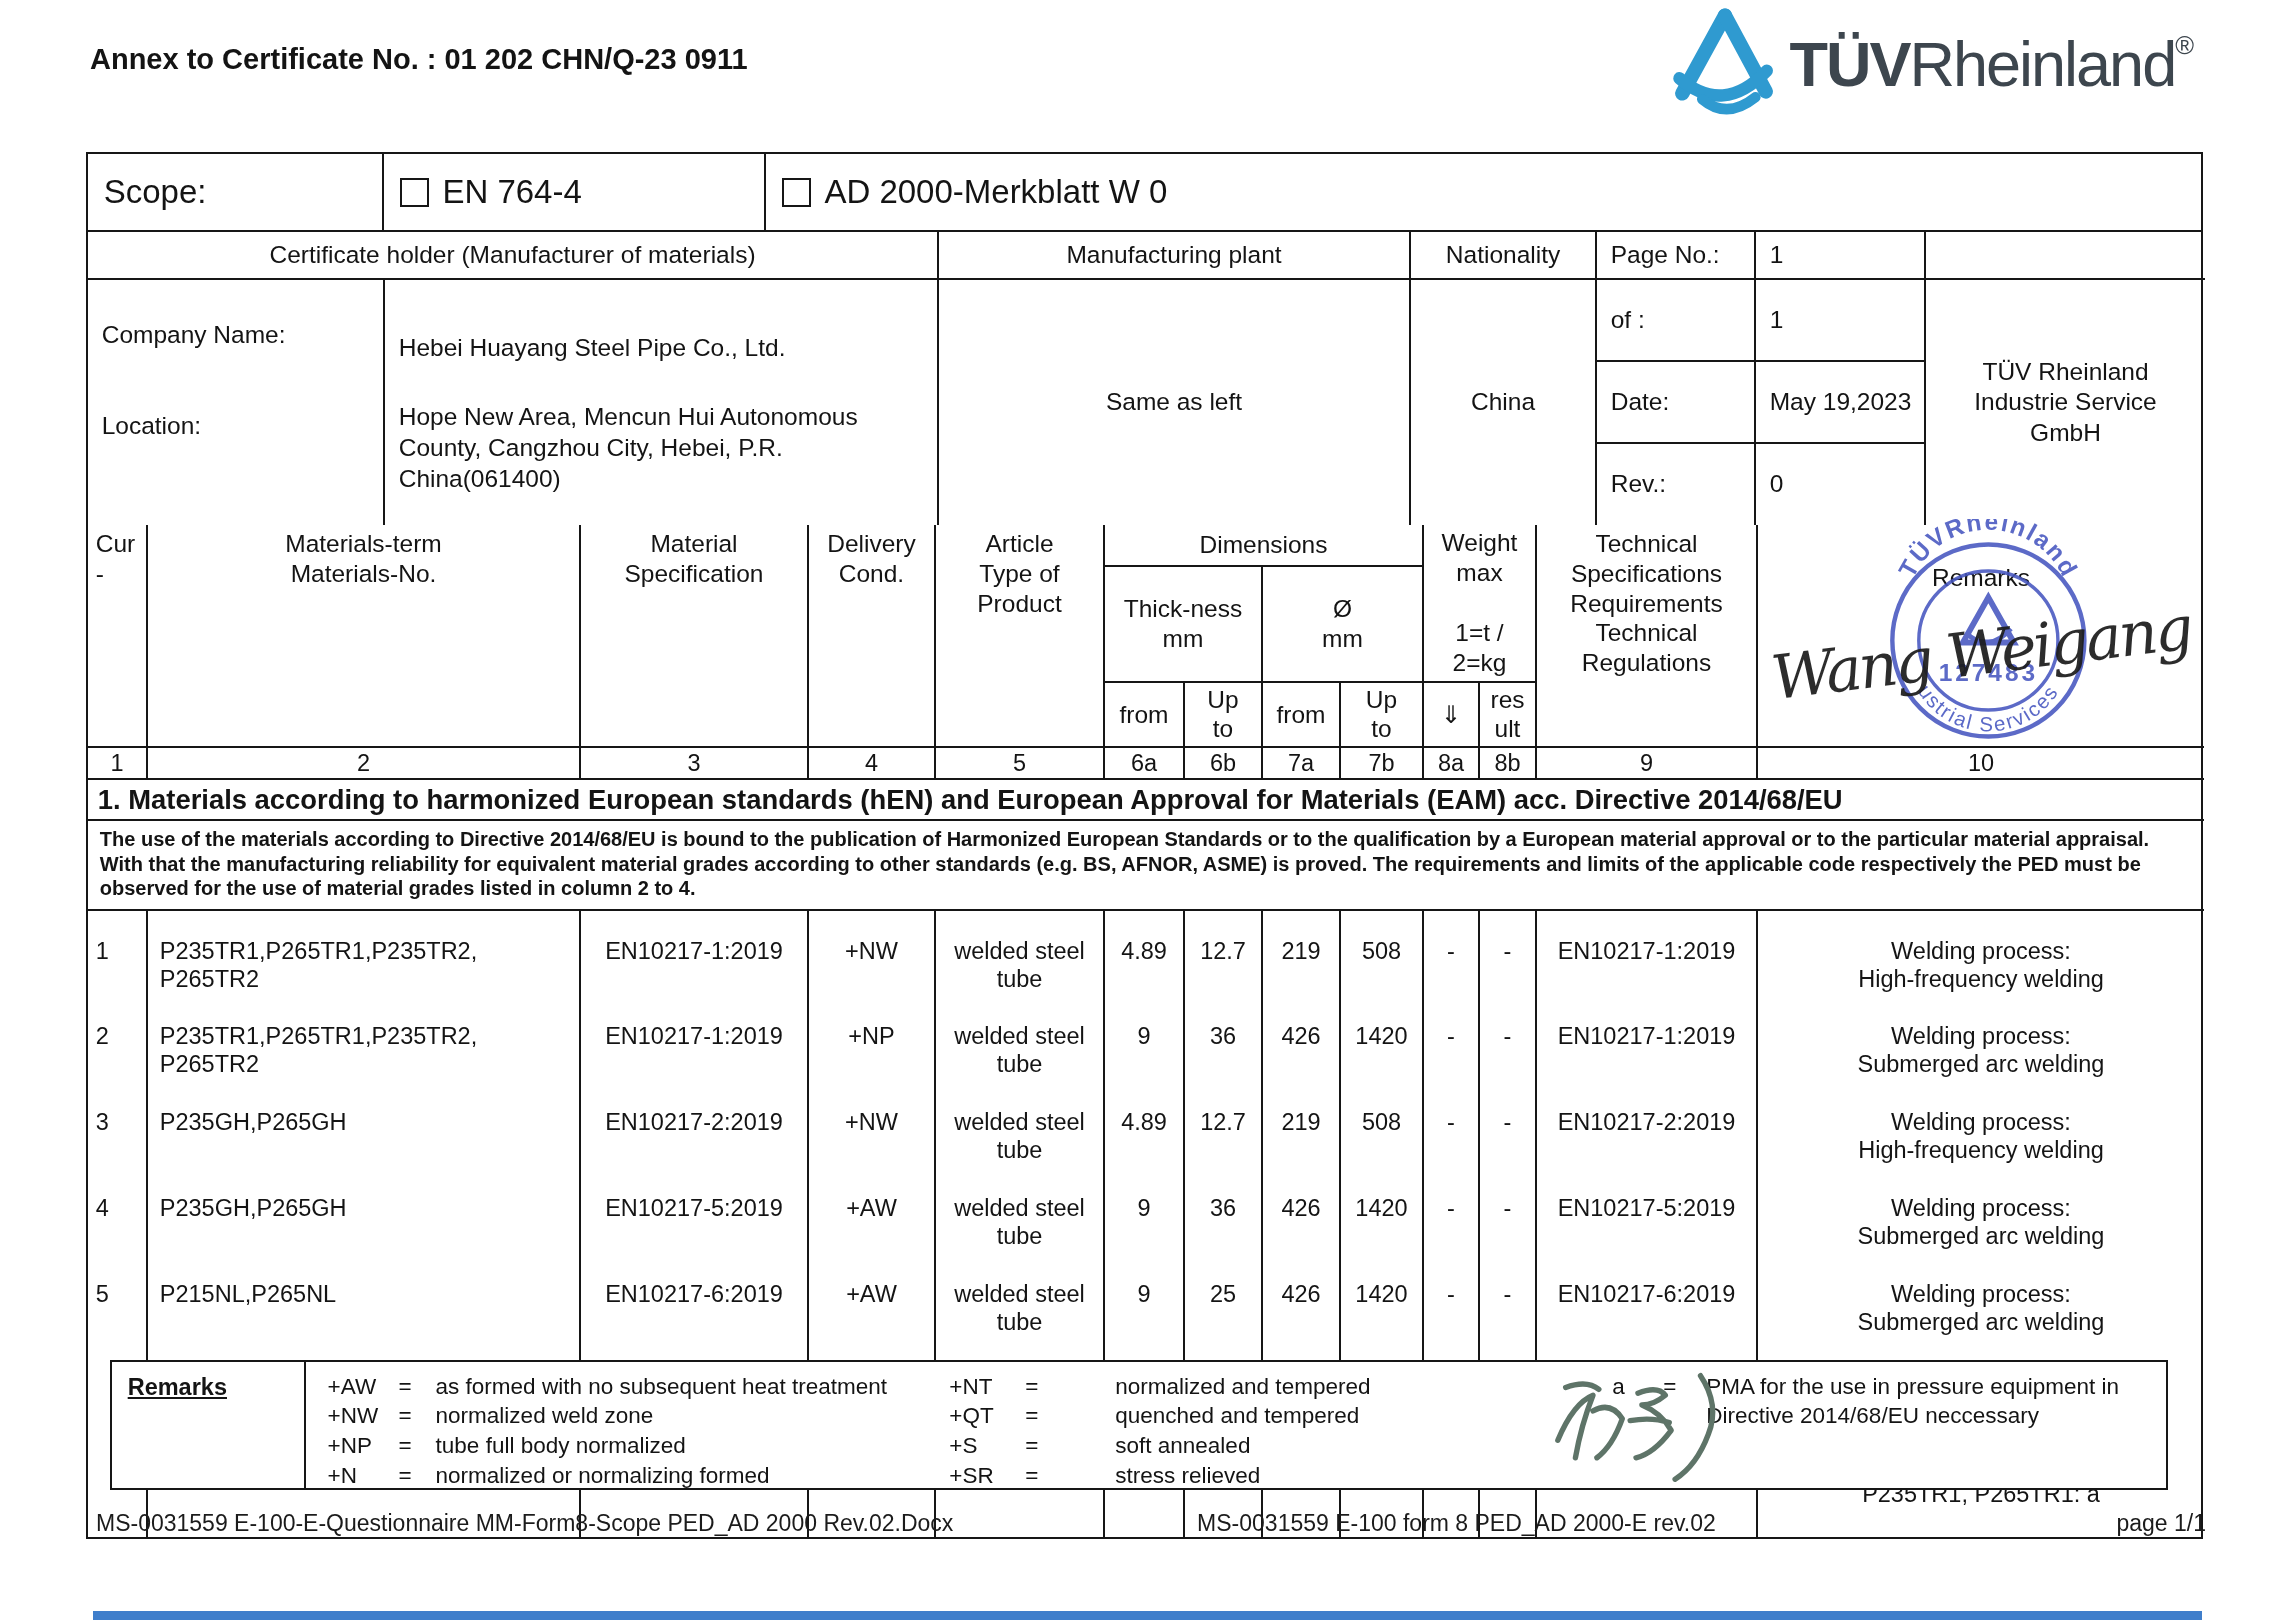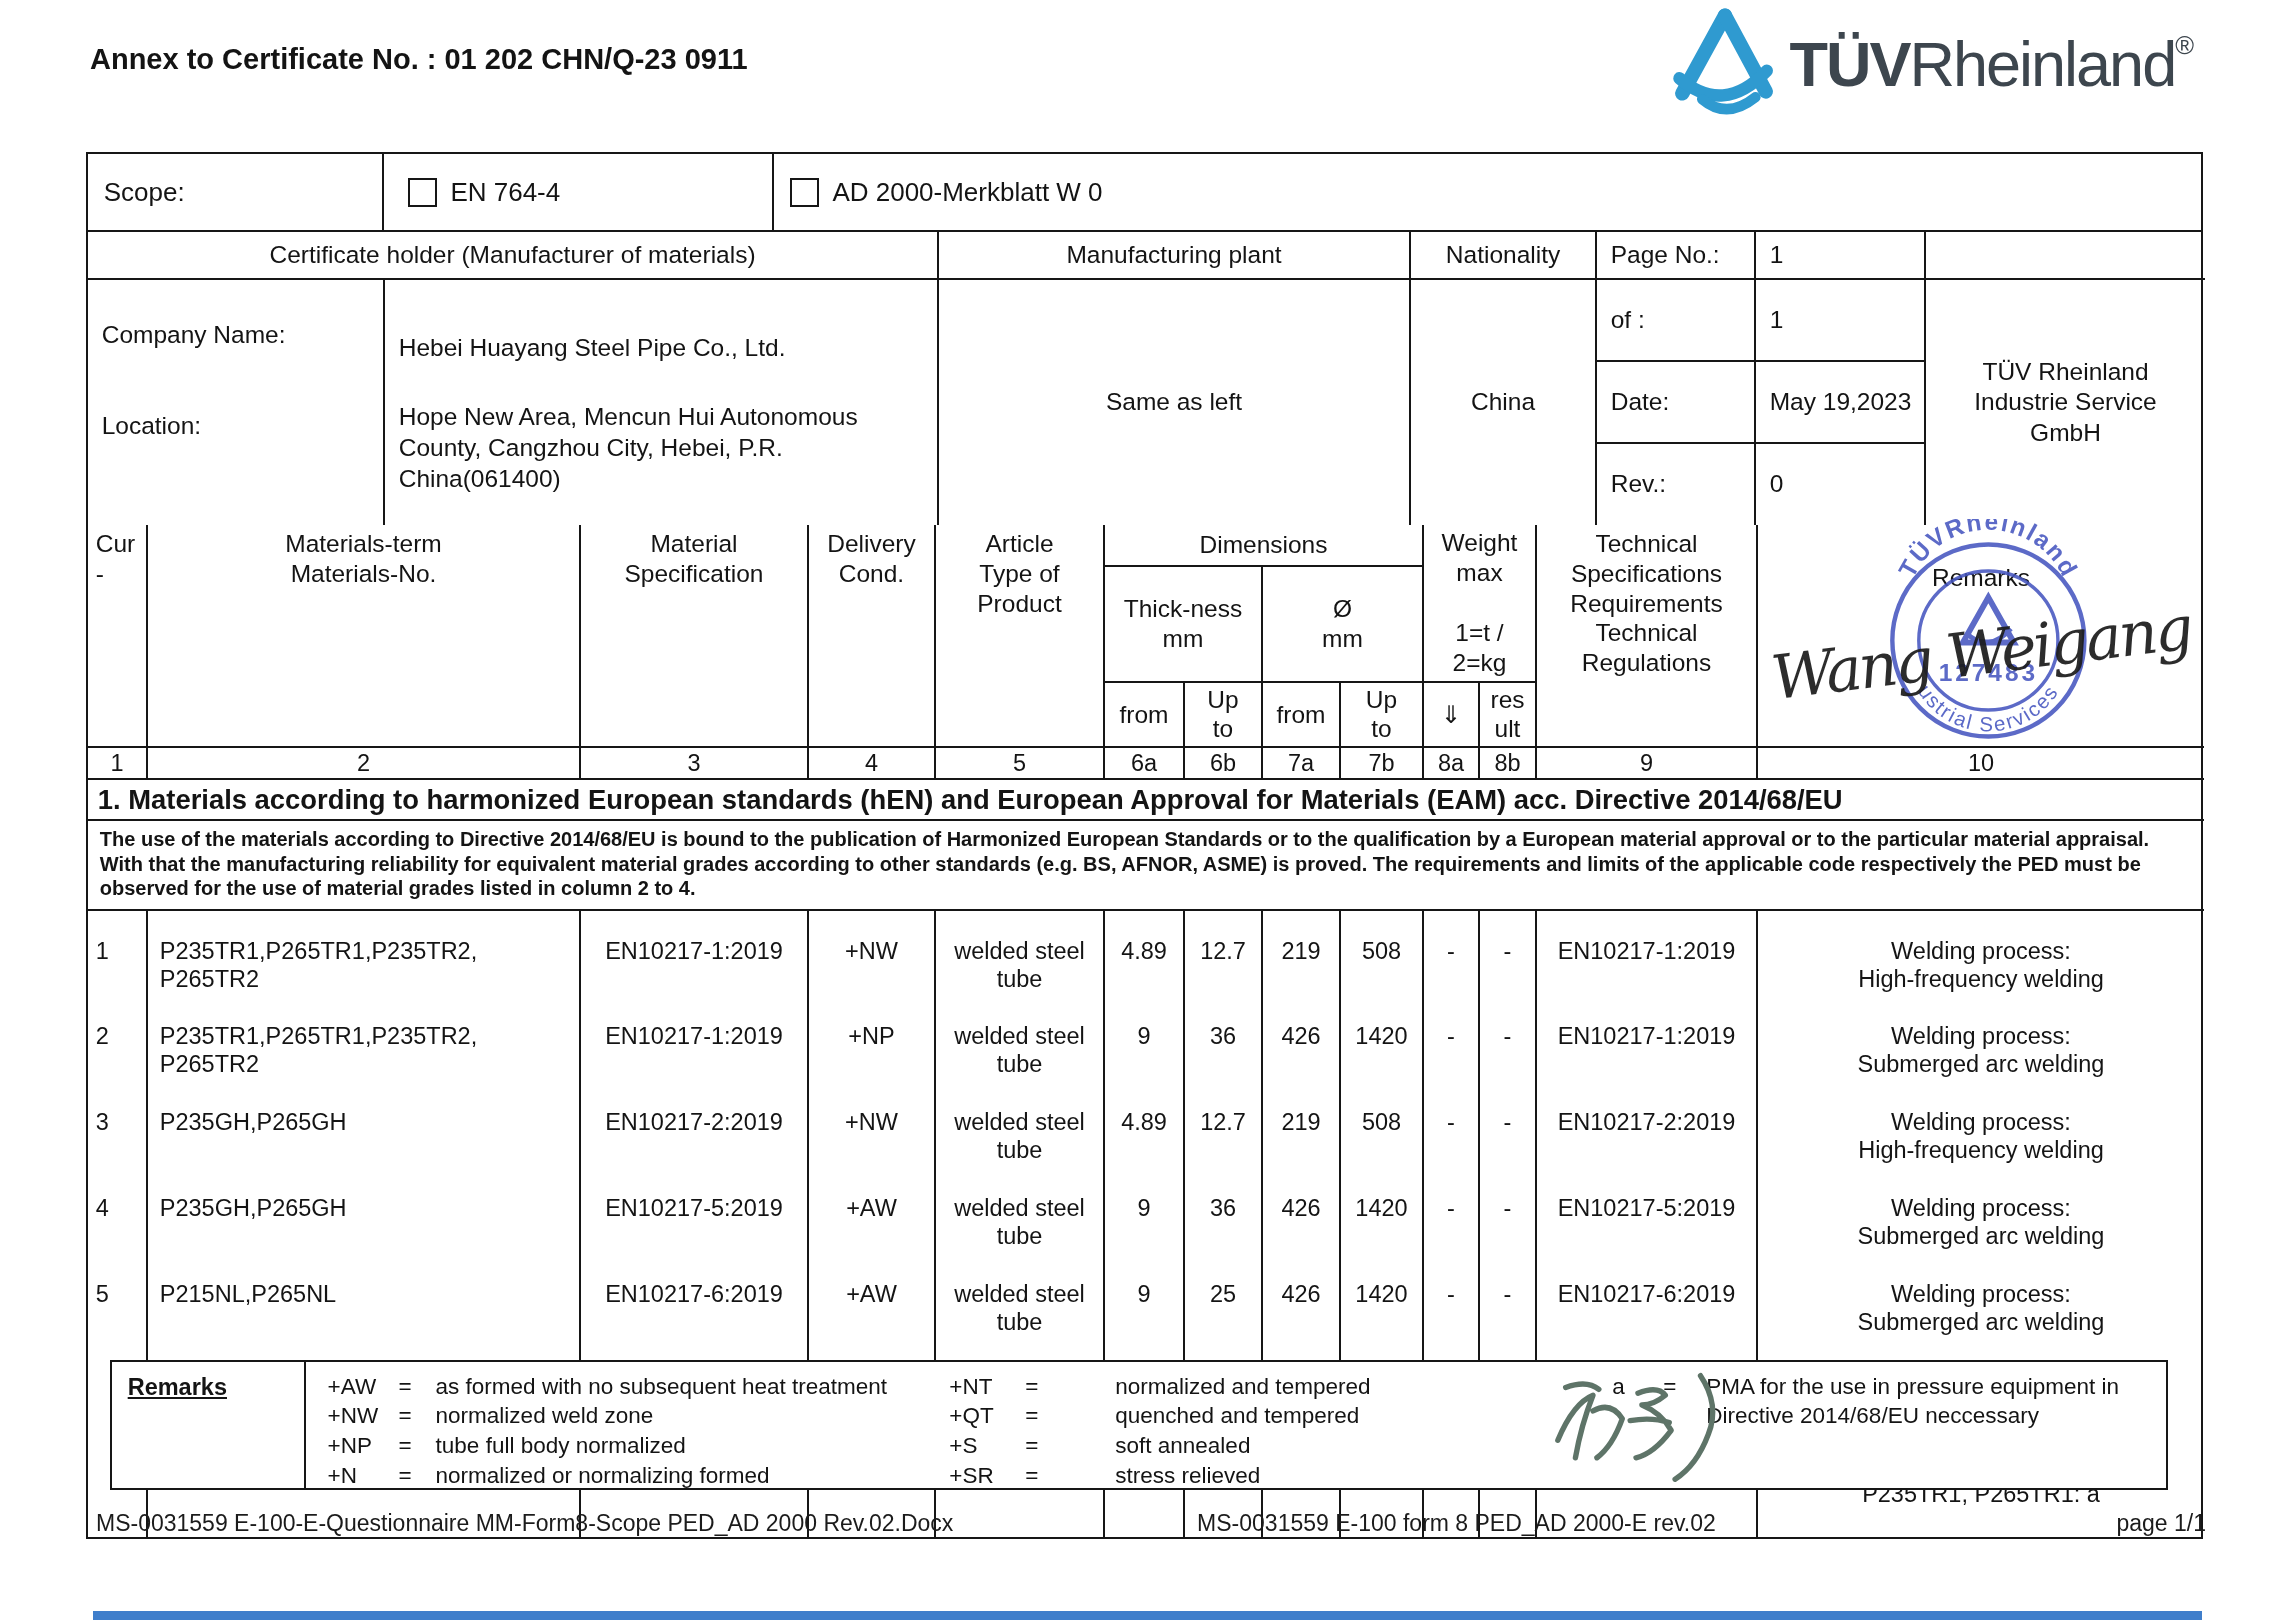--- a/index.html
+++ b/index.html
@@ -12,23 +12,23 @@
   .header { position: absolute; top: 0; left: 0; right: 0; height: 152px; }
   .doc-title { position: absolute; left: 90px; top: 43px; font-size: 29px; font-weight: bold; }
   .logo { position: absolute; right: 96px; top: 3.9px; display: flex; align-items: flex-start; gap: 7px; }
   .logo svg.tri { width: 114px; height: 120px; }
   .logo-text { display: flex; align-items: flex-start; line-height: 1; padding-top: 29px; color: #3d464e; font-size: 63px; }
   .logo-tuv { font-weight: bold; letter-spacing: -2px; }
   .logo-rh { font-weight: normal; letter-spacing: -2px; }
   .logo-reg { font-size: 25.5px; margin-top: 0; }
   
   .frame { position: absolute; left: 86px; top: 152px; width: 2117px; border: 2.9px solid #161616; background: #fff; }
-  .scope-row { display: flex; height: 78px; border-bottom: 2px solid #161616; font-size: 26px; }
+  .scope-row { display: flex; height: 78px; border-bottom: 2px solid #161616; font-size: 33px; }
   .scope-cell { display: flex; align-items: center; padding-left: 15.7px; border-right: 2px solid #161616; }
-  .w-sl { width: 296px; } .w-s1 { width: 833px; } .w-s2 { width: 382px; margin-left: 8px; } .w-s3 { flex: 1; border-right: none; }
+  .w-sl { width: 296px; } .w-s1 { width: 833px; } .w-s2 { width: 382px; } .w-s3 { flex: 1; border-right: none; }
   .cb { width: 29px; height: 29px; border: 2.9px solid #161616; margin-right: 13.7px; position: relative; flex: none; background: #fff; }
   .cb.checked::before, .cb.checked::after { content: ""; position: absolute; left: 50%; top: 50%; width: 2.9px; height: 35px; background: #161616; }
   .cb.checked::before { transform: translate(-50%,-50%) rotate(45deg); }
   .cb.checked::after  { transform: translate(-50%,-50%) rotate(-45deg); }
 
   table { border-collapse: collapse; width: 100%; table-layout: fixed; border-style: hidden; }
   td { border: 2px solid #161616; font-size: 24.5px; vertical-align: middle; text-align: center; white-space: pre-line; line-height: 1.25; }
   .left { text-align: left; }
   .vtop { vertical-align: top; }
 

